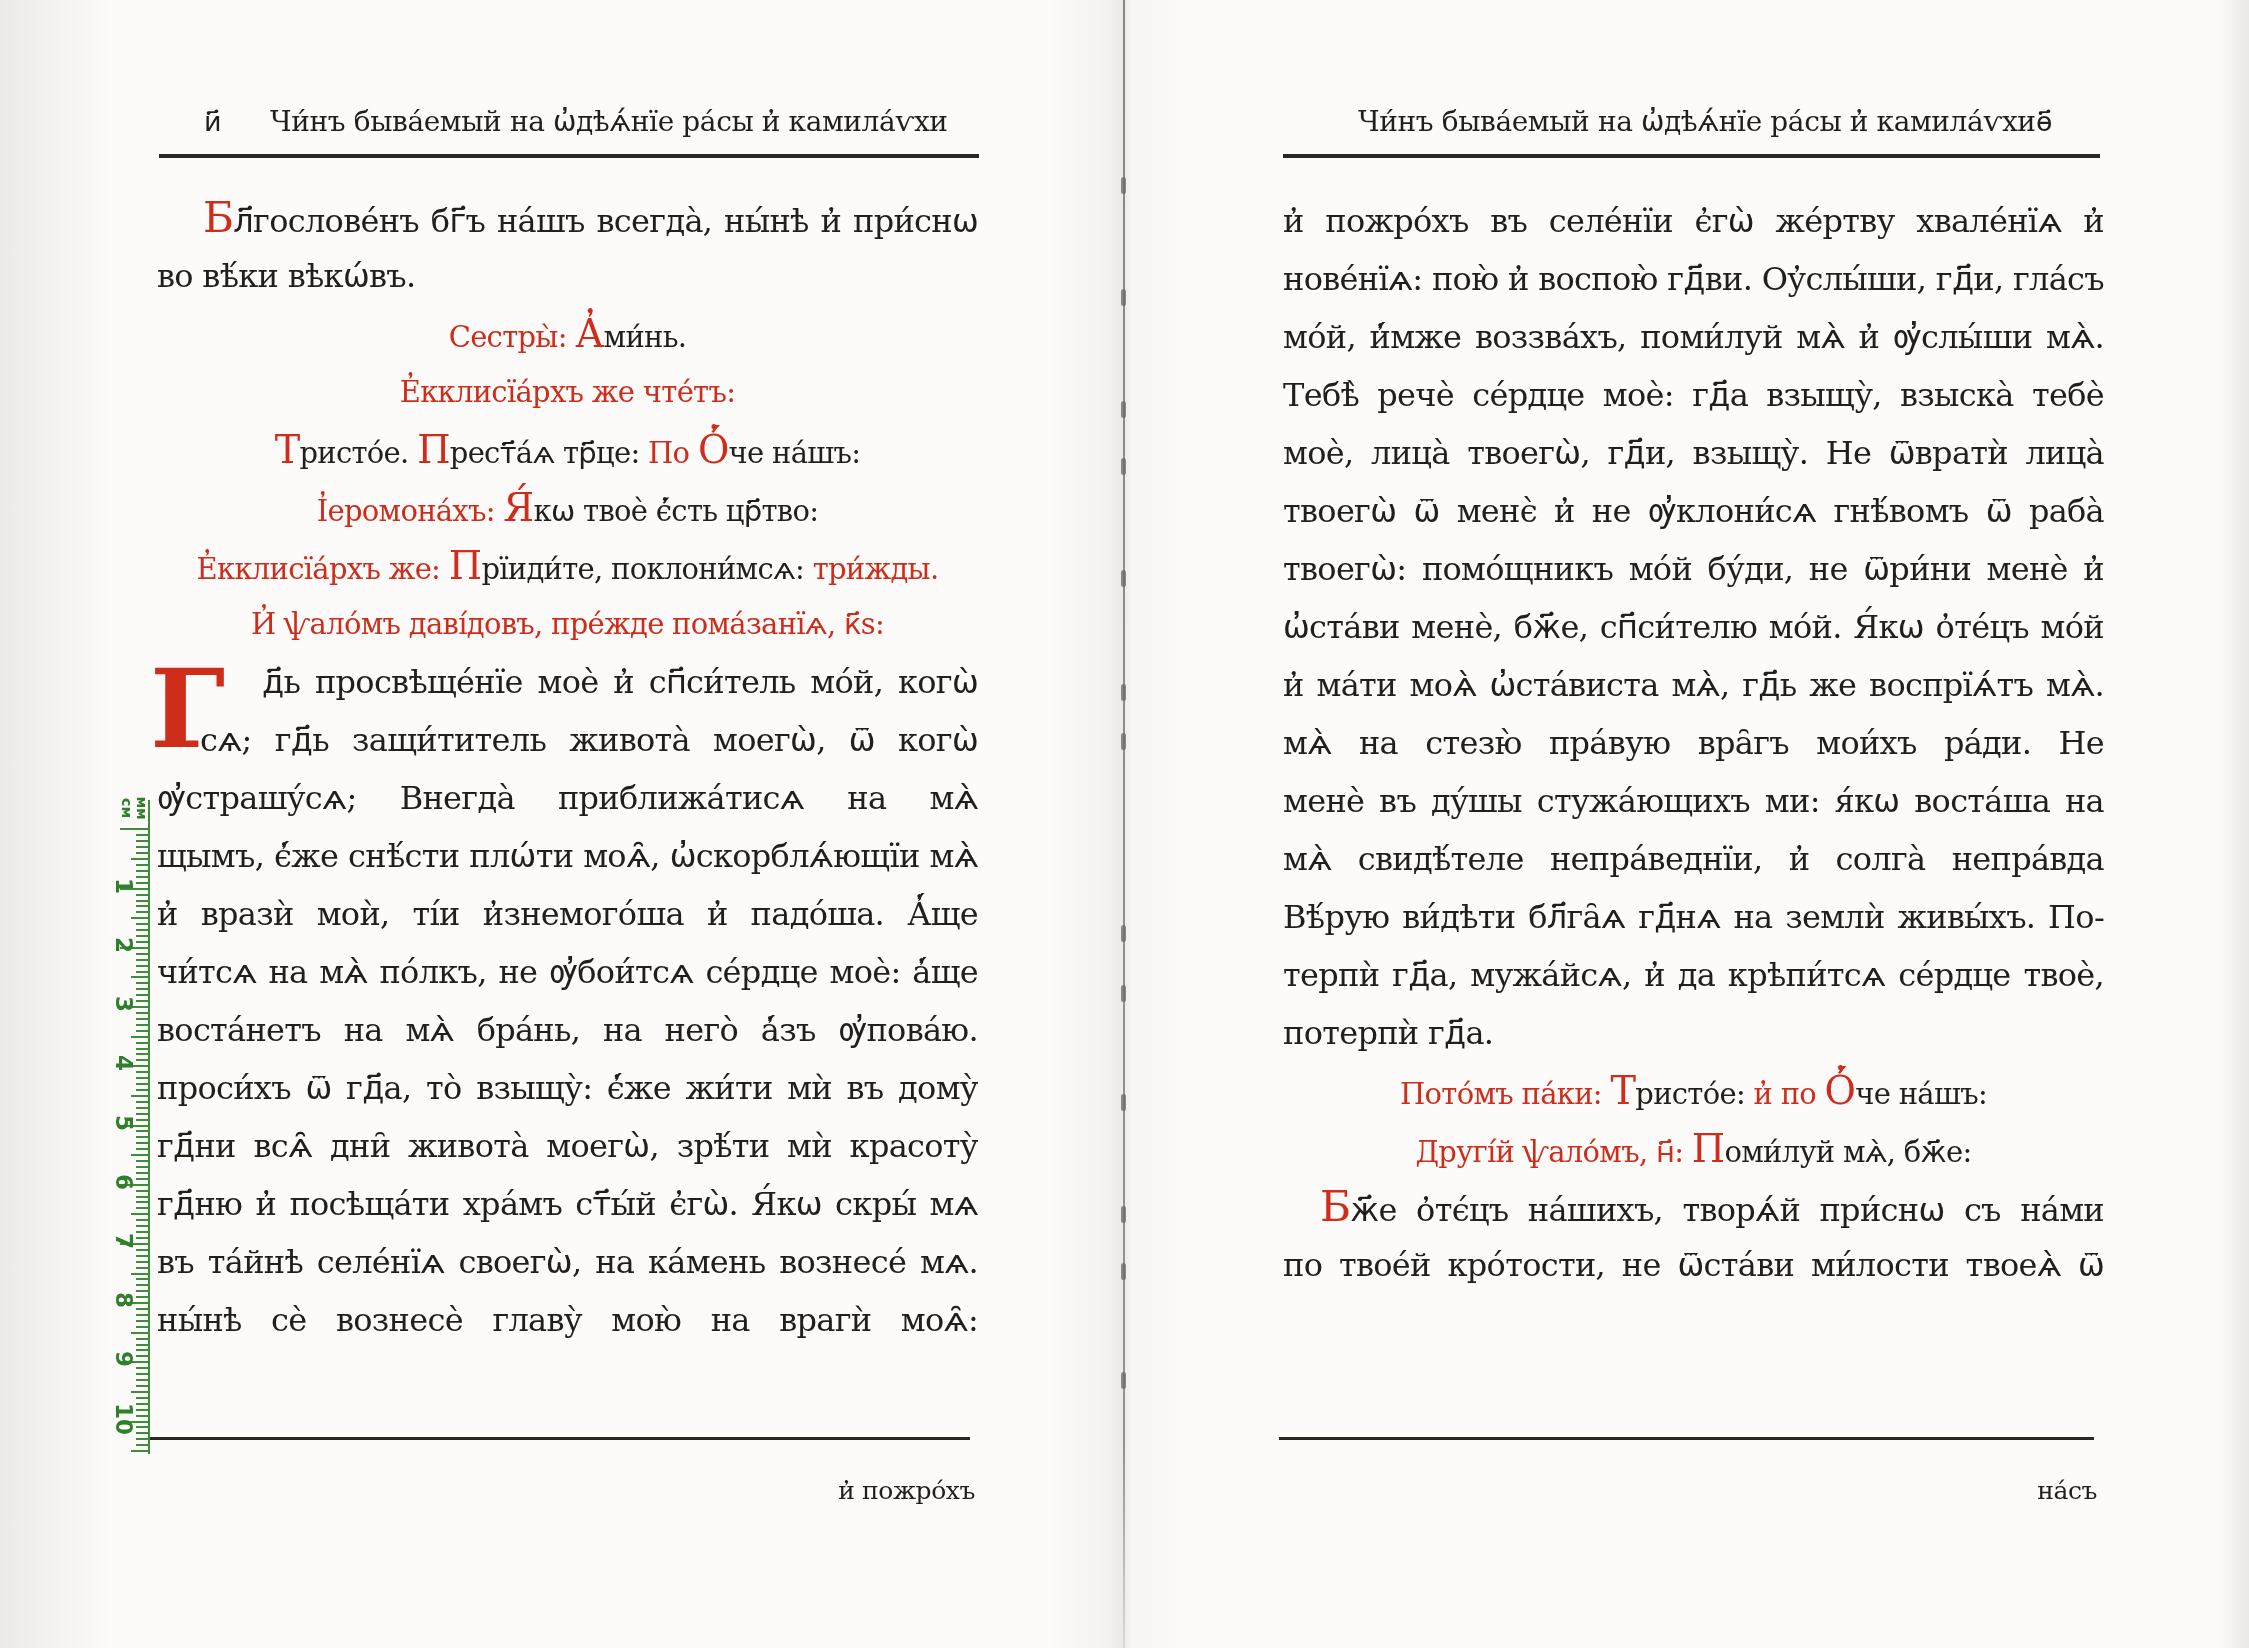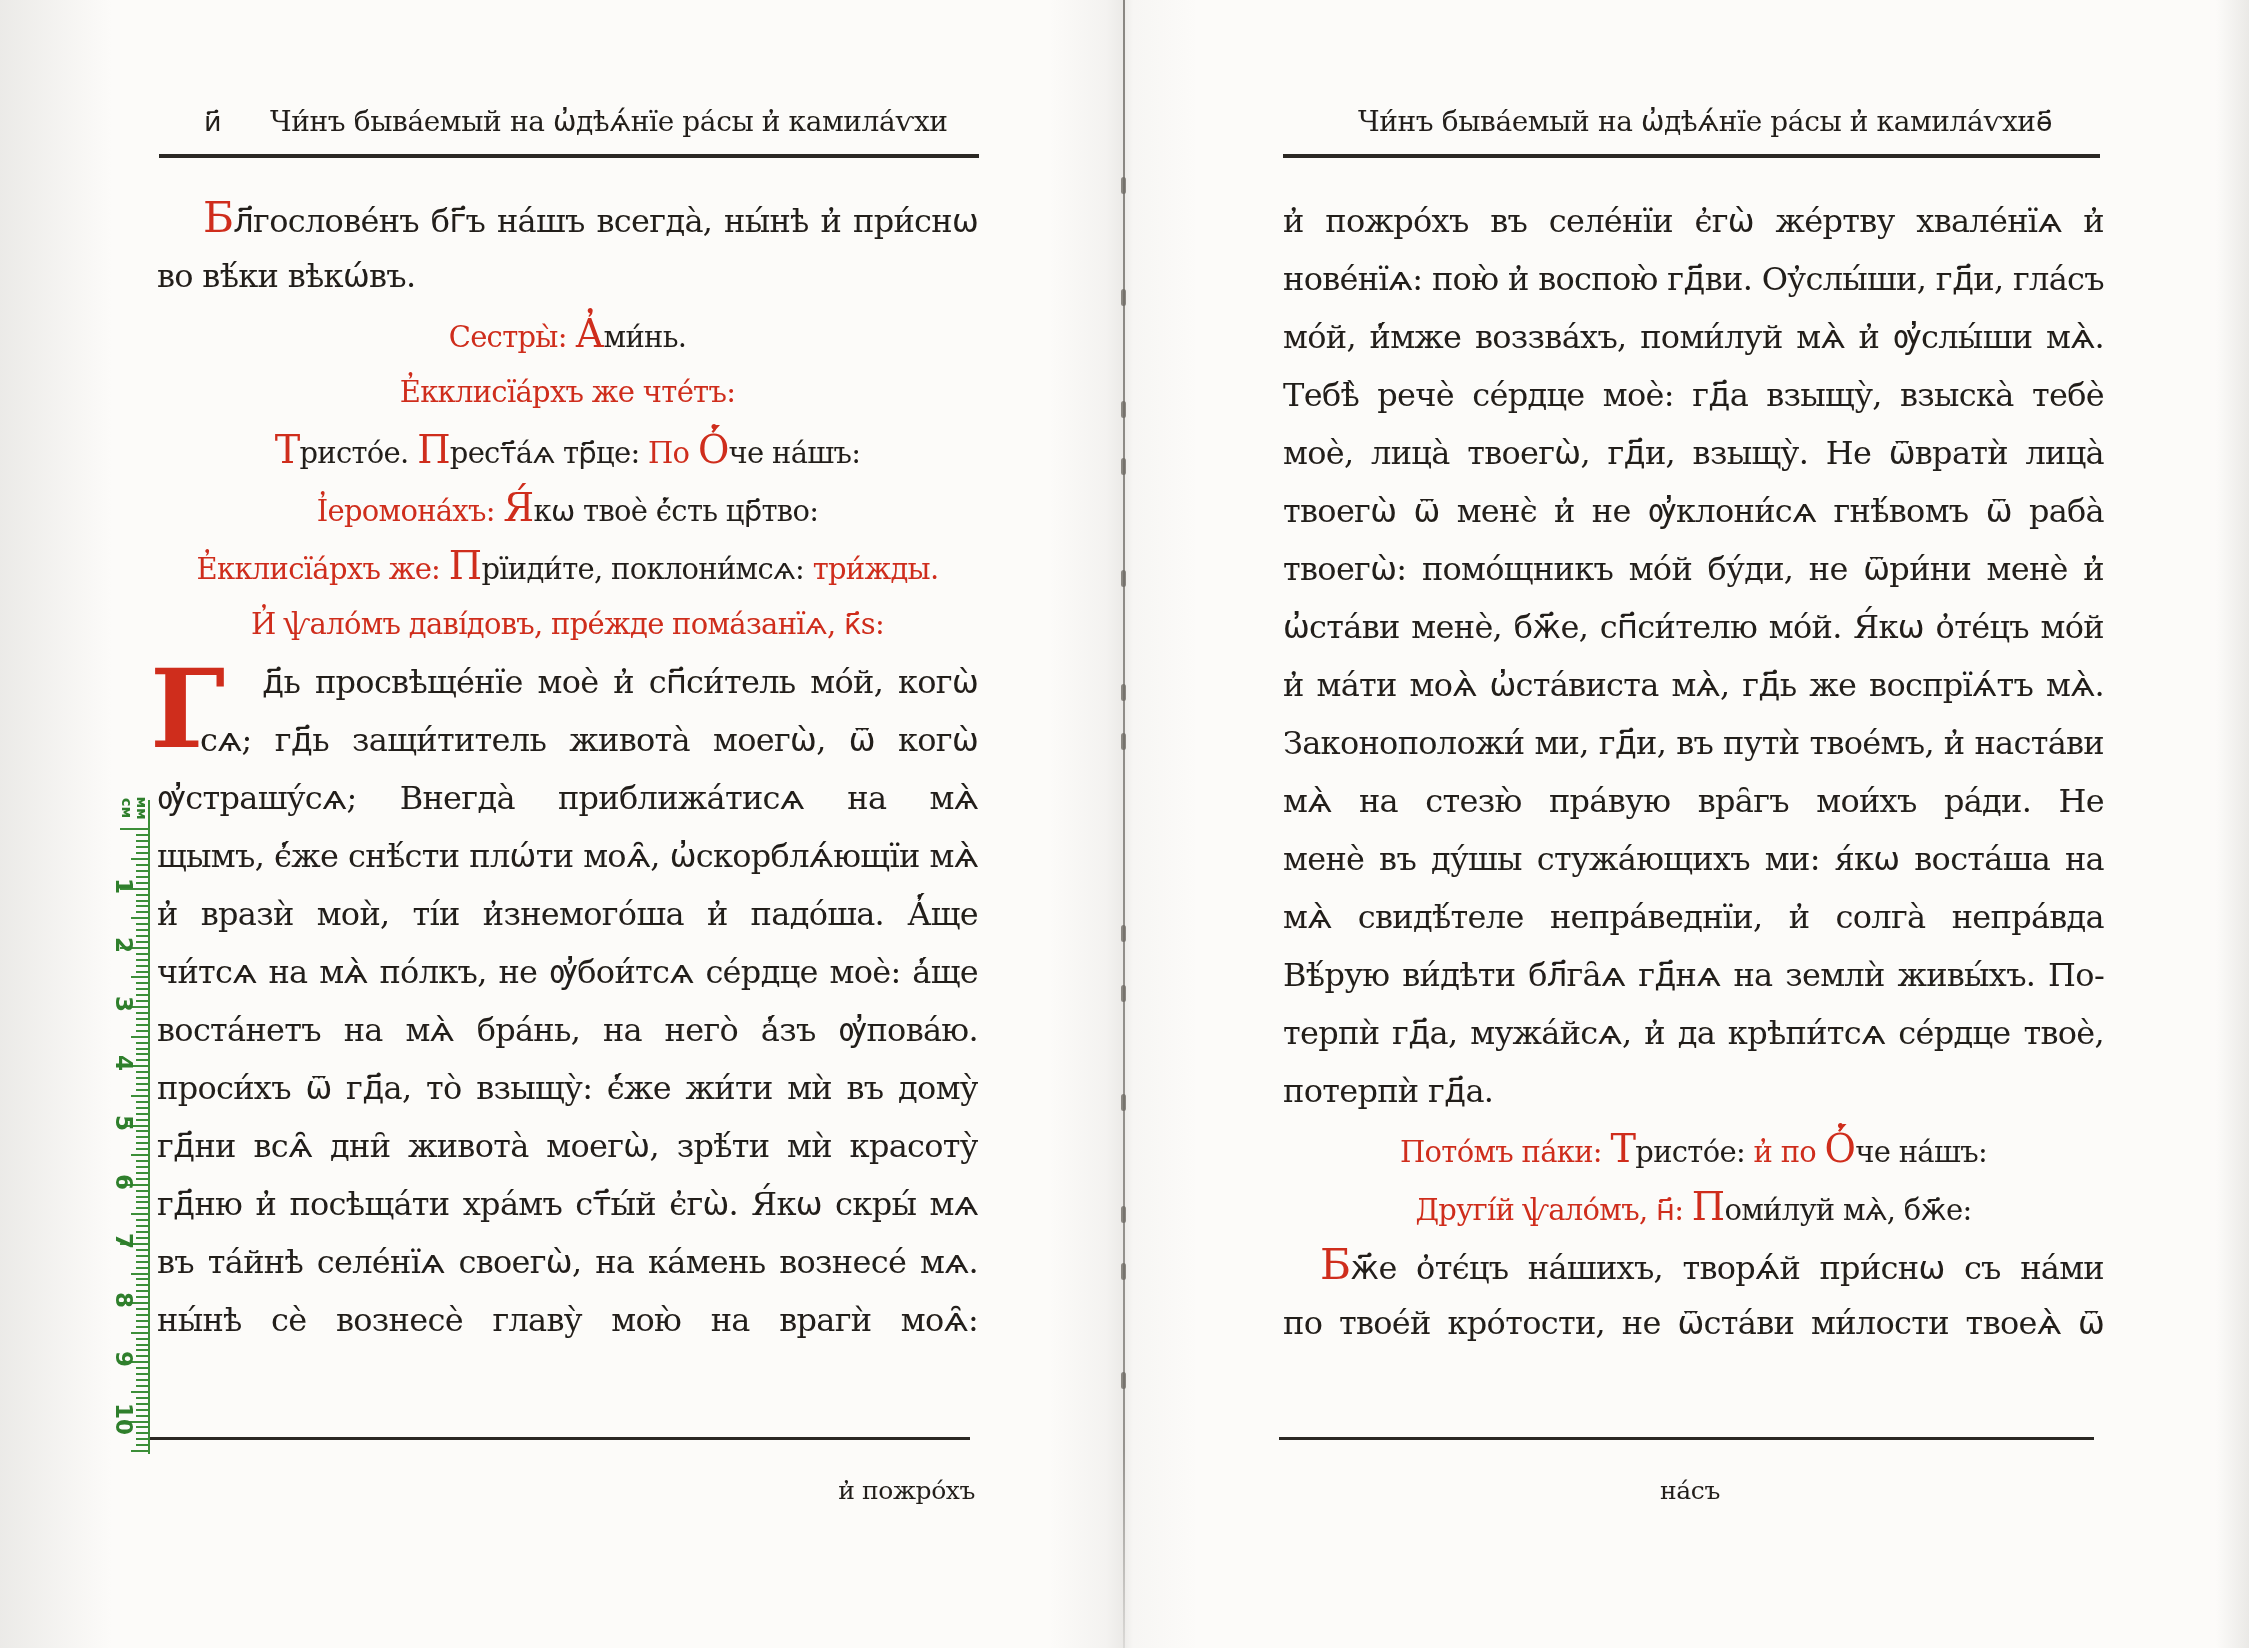--- a/index.html
+++ b/index.html
@@ -120,35 +120,34 @@
     <div id="right-lines" class="col" style="left:1283px;top:192px;width:821px;">
         <div class="ln jst"><span class="blk">и̓ пожро́хъ въ селе́нїи є̓гѡ̀ же́ртву хвале́нїѧ и̓ восклик-</span></div>
         <div class="ln jst"><span class="blk">нове́нїѧ: пою̀ и̓ воспою̀ гд҃ви. Оу̓слы́ши, гд҃и, гла́съ</span></div>
         <div class="ln jst"><span class="blk">мо́й, и̓́мже воззва́хъ, поми́луй мѧ̀ и̓ ѹ̓слы́ши мѧ̀.</span></div>
         <div class="ln jst"><span class="blk">Тебѣ̀ речѐ се́рдце моѐ: гд҃а взыщу̀, взыска̀ тебѐ лицѐ</span></div>
         <div class="ln jst"><span class="blk">моѐ, лица̀ твоегѡ̀, гд҃и, взыщу̀. Не ѿвратѝ лица̀</span></div>
         <div class="ln jst"><span class="blk">твоегѡ̀ ѿ менє̀ и̓ не ѹ̓клони́сѧ гнѣ́вомъ ѿ раба̀</span></div>
         <div class="ln jst"><span class="blk">твоегѡ̀: помо́щникъ мо́й бу́ди, не ѿри́ни менѐ и̓ не</span></div>
         <div class="ln jst"><span class="blk">ѡ̓ста́ви менѐ, бж҃е, сп҃си́телю мо́й. Я́кѡ о̓те́цъ мо́й</span></div>
         <div class="ln jst"><span class="blk">и̓ ма́ти моѧ̀ ѡ̓ста́виста мѧ̀, гд҃ь же воспрїѧ́тъ мѧ̀.</span></div>
-        <div class="ln jst"><span class="blk">Законоположи́ ми, гд҃и, въ путѝ твое́мъ, и̓ наста́ви</span></div>
         <div class="ln jst"><span class="blk">мѧ̀ на стезю̀ пра́вую вра̑гъ мои́хъ ра́ди. Не преда́ждь</span></div>
         <div class="ln jst"><span class="blk">менѐ въ ду́шы стужа́ющихъ ми: я́кѡ воста́ша на</span></div>
         <div class="ln jst"><span class="blk">мѧ̀ свидѣ́теле непра́веднїи, и̓ солга̀ непра́вда себѣ̀.</span></div>
         <div class="ln jst"><span class="blk">Вѣ́рую ви́дѣти бл҃га̑ѧ гд҃нѧ на землѝ живы́хъ. По-</span></div>
         <div class="ln jst"><span class="blk">терпѝ гд҃а, мужа́йсѧ, и̓ да крѣпи́тсѧ се́рдце твоѐ, и̓</span></div>
         <div class="ln lft"><span class="blk">потерпѝ гд҃а.</span></div>
         <div class="ln ctr"><span class="red">Пото́мъ па́ки: </span><span class="red init">Т</span><span class="blk">ристо́е: </span><span class="red">и̓ по </span><span class="red init">О̓́</span><span class="blk">че на́шъ:</span></div>
         <div class="ln ctr"><span class="red">Другі́й ѱало́мъ, н҃: </span><span class="red init">П</span><span class="blk">оми́луй мѧ̀, бж҃е:</span></div>
         <div class="ln jst" style="text-indent: 37px;"><span class="red init">Б</span><span class="blk">ж҃е о̓тє́цъ на́шихъ, творѧ́й при́снѡ съ на́ми</span></div>
         <div class="ln jst"><span class="blk">по твое́й кро́тости, не ѿста́ви ми́лости твоеѧ̀ ѿ</span></div>
       </div>
 
     <div class="foot-rule" style="left:1279px;top:1437px;width:815px;"></div>
-    <div class="catchword" style="left:1283px;top:1470px;width:814px;text-align:center;">на́съ</div>
+    <div class="catchword" style="left:1283px;top:1470px;width:814px;">на́съ</div>
   </div>
 
   <div id="ruler">
     <div class="ruler-unit" style="left:10.5px;top:22.5px;">
       <span>мм</span><br>
       <span>см</span>
     </div>
   <div class="tick" style="top: 58px; left: 9px; width: 30px;"></div>
       <div class="tick" style="top: 64px; left: 25px; width: 14.2px;"></div>
       <div class="tick" style="top: 70px; left: 25px; width: 14.2px;"></div>

